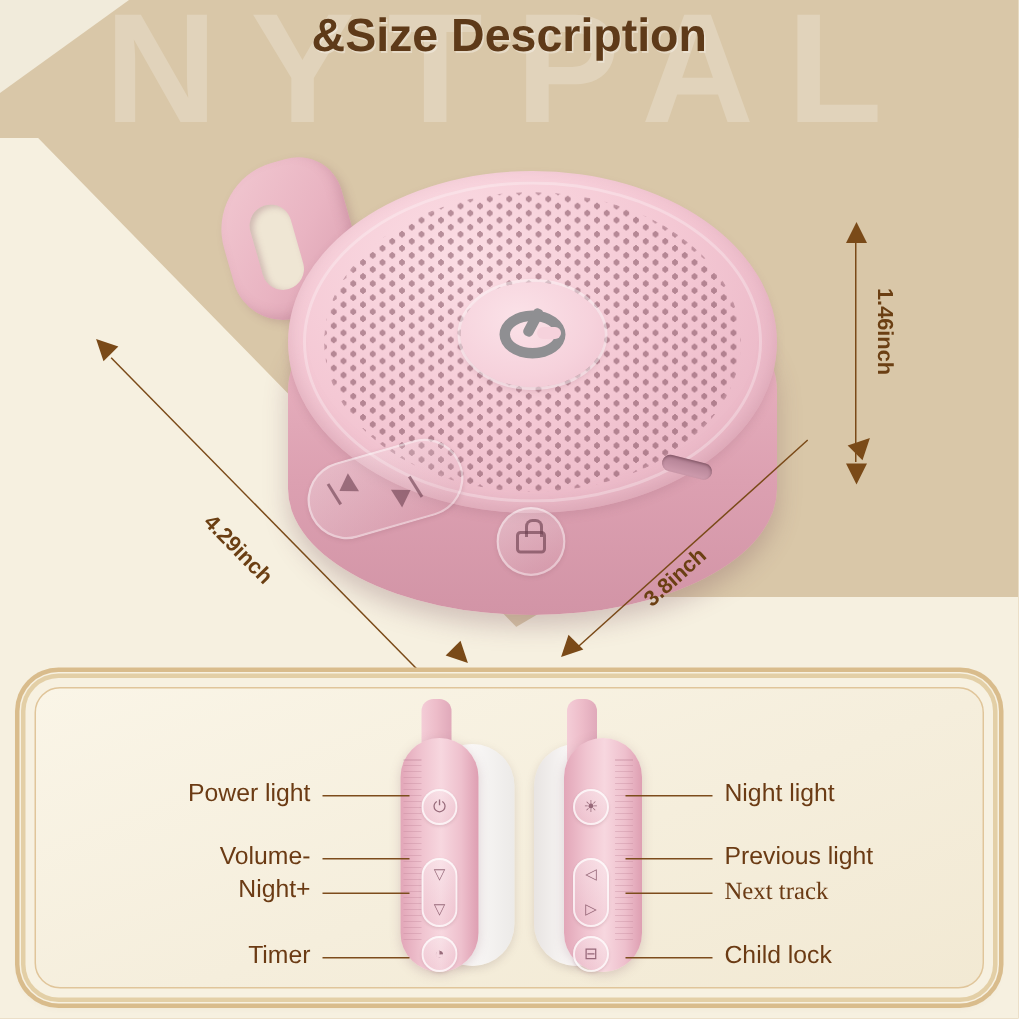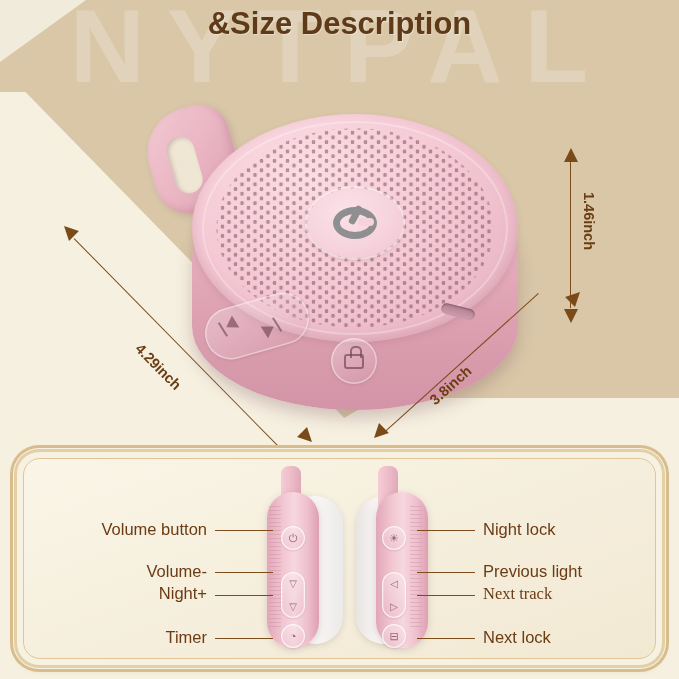--- a/index.html
+++ b/index.html
@@ -446,38 +446,38 @@
       </div>
       <div class="sd-pill" style="left:20px; top:106px;">
         <div class="half top">◁</div>
         <div class="half bot">▷</div>
       </div>
       <div class="sd-btn" style="left:20px; top:158px;">
         <span>⊟</span>
       </div>
     </div>
 
-    <div class="lbl left" style="left:40px;  top:68px;  width:150px;">Volume button</div>
+    <div class="lbl left" style="left:40px;  top:68px;  width:150px;">Power light</div>
     <div class="leader" style="left:198px; top:78px; width:58px;"></div>
 
     <div class="lbl left" style="left:70px;  top:110px; width:120px;">Volume-</div>
     <div class="leader" style="left:198px; top:120px; width:58px;"></div>
 
     <div class="lbl left" style="left:70px;  top:132px; width:120px;">Night+</div>
     <div class="leader" style="left:198px; top:143px; width:58px;"></div>
 
     <div class="lbl left" style="left:90px;  top:176px; width:100px;">Timer</div>
     <div class="leader" style="left:198px; top:186px; width:58px;"></div>
 
     <div class="leader" style="left:400px; top:78px;  width:58px;"></div>
-    <div class="lbl" style="left:466px; top:68px;">Night lock</div>
+    <div class="lbl" style="left:466px; top:68px;">Night light</div>
 
     <div class="leader" style="left:400px; top:120px; width:58px;"></div>
     <div class="lbl" style="left:466px; top:110px;">Previous light</div>
 
     <div class="leader" style="left:400px; top:143px; width:58px;"></div>
     <div class="lbl" style="left:466px; top:132px;font-family:Liberation Serif, serif;">Next track</div>
 
     <div class="leader" style="left:400px; top:186px; width:58px;"></div>
-    <div class="lbl" style="left:466px; top:176px;">Next lock</div>
+    <div class="lbl" style="left:466px; top:176px;">Child lock</div>
   </div>
 
 </div>
 
 </body></html>

